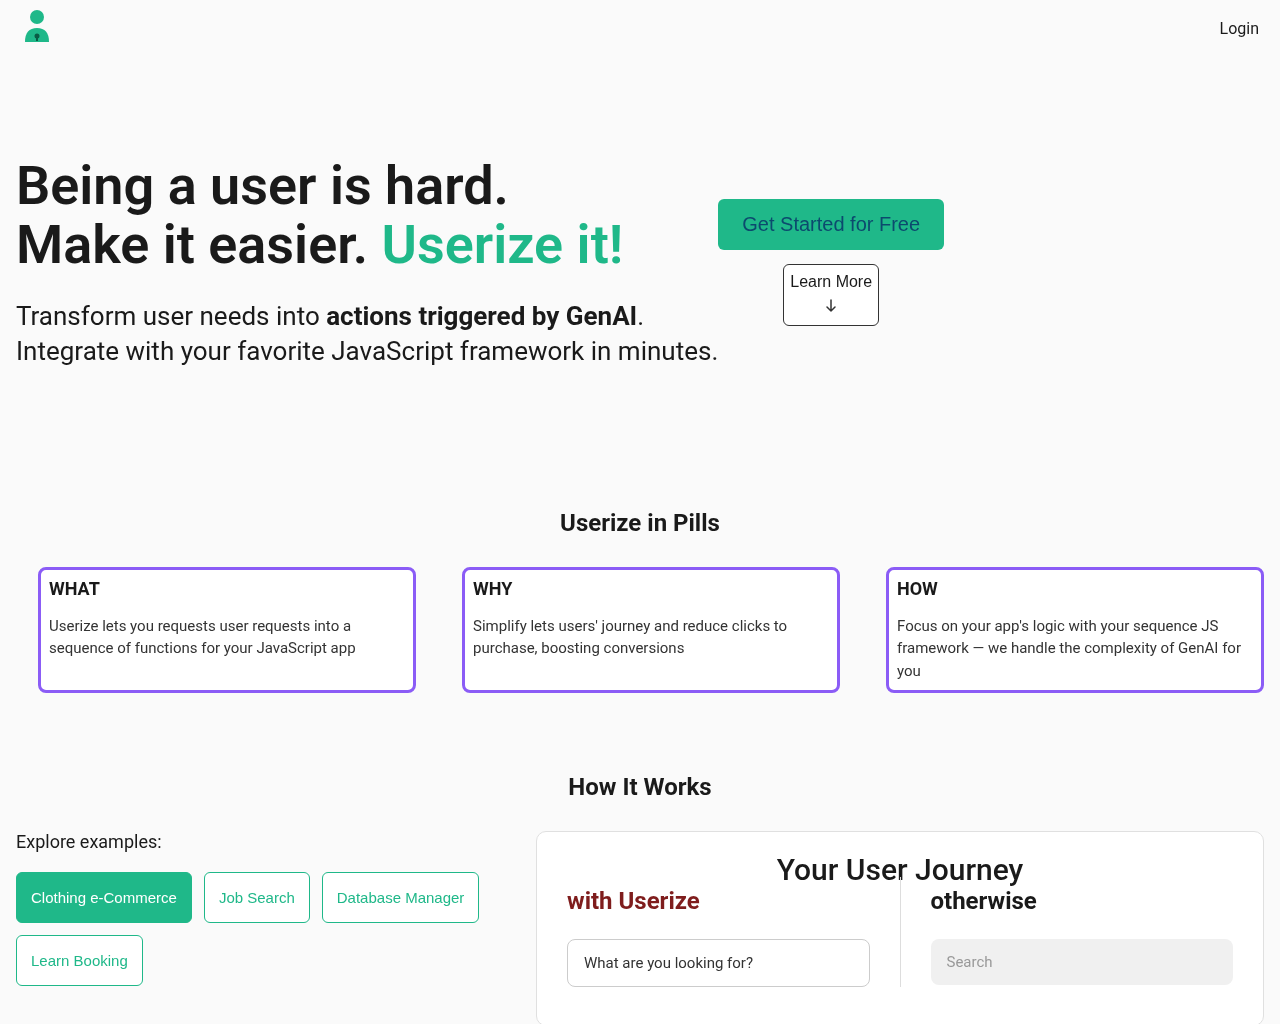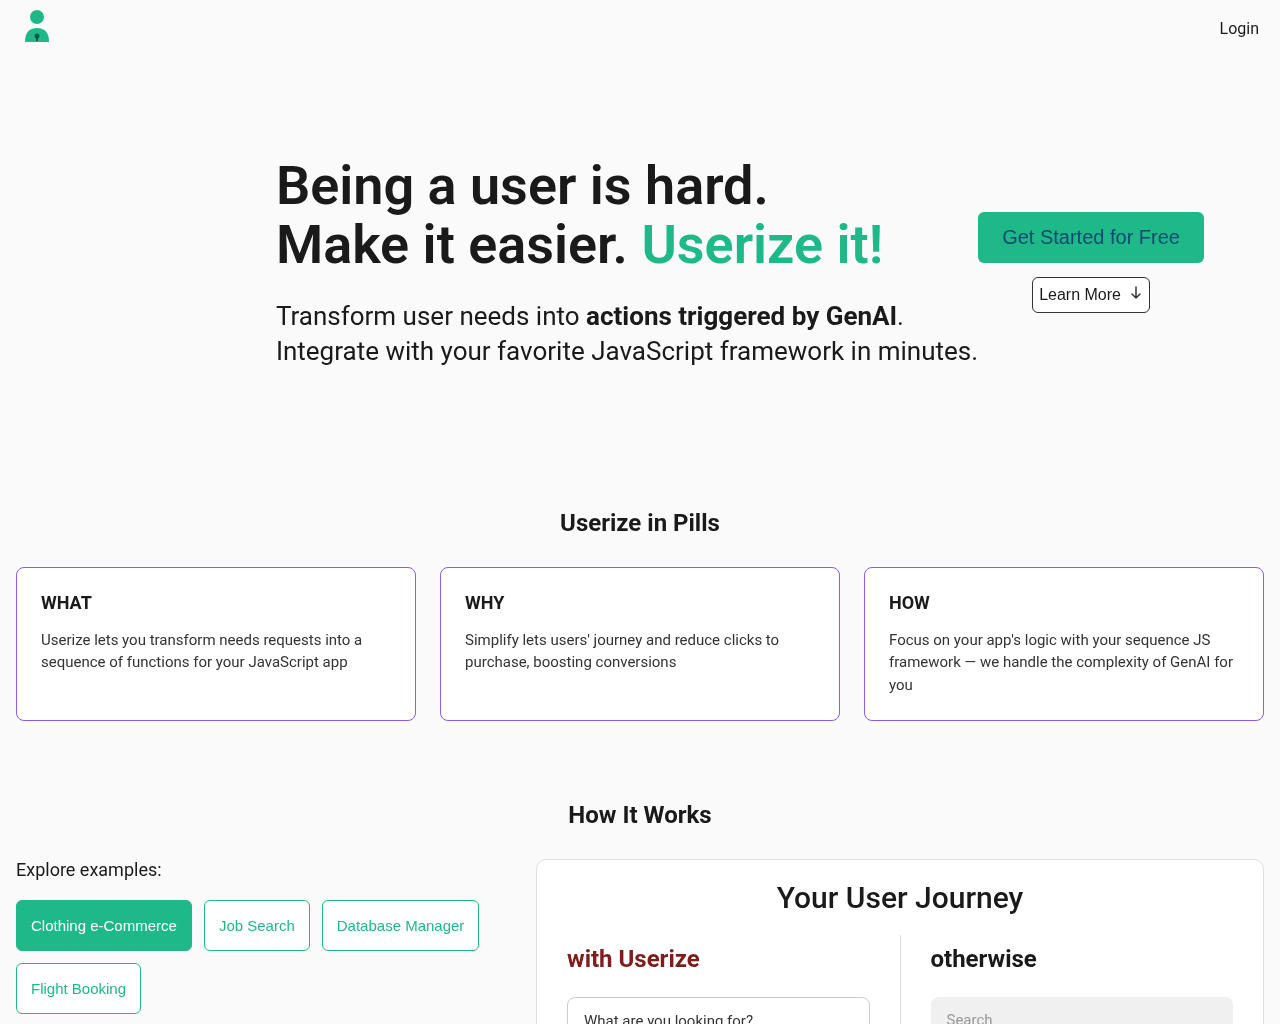--- a/index.html
+++ b/index.html
@@ -24,21 +24,21 @@
       height: 36px;
     }
     .login-link {
       color: #1a1a1a;
       text-decoration: none;
       font-size: 16px;
       cursor: pointer;
     }
     .hero {
       display: flex;
-      justify-content: flex-end;
+      justify-content: flex-start;
       align-items: center;
       padding: 100px 16px 60px 16px;
     }
     .hero-text h1 {
       font-size: 54px;
       font-weight: 600;
       line-height: 1.1;
       margin-bottom: 24px;
     }
     .hero-text .brand {
@@ -72,38 +72,40 @@
       background: #fff;
       color: #1a1a1a;
       border: 1px solid #333;
       padding: 8px 6px;
       font-size: 16px;
       border-radius: 6px;
       cursor: pointer;
       display: inline-flex;
       align-items: center;
       gap: 8px;
+      flex-direction: column;
     }
     .section-title {
       text-align: center;
       font-size: 24px;
       font-weight: 700;
       margin: 80px 0 30px 0;
     }
     .pills {
       display: flex;
       gap: 24px;
       padding: 0 16px;
     }
     .pill {
       flex: 1;
       background: #fff;
-      border: 1px solid #8b5cf6;
+      border: 3px solid #8b5cf6;
       border-radius: 8px;
-      padding: 24px;
+      padding: 8px;
+      margin-left: 22px;
     }
     .pill h3 {
       font-size: 18px;
       font-weight: 700;
       margin-bottom: 16px;
     }
     .pill p {
       font-size: 15px;
       line-height: 1.5;
       color: #333;
@@ -144,21 +146,20 @@
       flex: 1;
       background: #fff;
       border: 1px solid #e0e0e0;
       border-radius: 10px;
       padding: 20px 30px;
     }
     .journey-title {
       text-align: center;
       font-size: 30px;
       font-weight: 500;
-      margin-bottom: 30px;
     }
     .journey-cols {
       display: flex;
       gap: 30px;
     }
     .journey-col {
       flex: 1;
     }
     .journey-col h3 {
       font-size: 24px;
@@ -228,42 +229,42 @@
       </span>
     </button>
   </div>
 </div>
 
 <h2 class="section-title">Userize in Pills</h2>
 
 <div class="pills">
   <div class="pill">
     <h3>WHAT</h3>
-    <p>Userize lets you transform needs requests into a sequence of functions for your JavaScript app</p>
+    <p>Userize lets you requests user requests into a sequence of functions for your JavaScript app</p>
   </div>
   <div class="pill">
     <h3>WHY</h3>
     <p>Simplify lets users' journey and reduce clicks to purchase, boosting conversions</p>
   </div>
   <div class="pill">
     <h3>HOW</h3>
     <p>Focus on your app's logic with your sequence JS framework — we handle the complexity of GenAI for you</p>
   </div>
 </div>
 
 <h2 class="section-title">How It Works</h2>
 
 <div class="examples-section">
   <div class="examples-left">
     <p class="examples-label">Explore examples:</p>
     <div class="example-tags">
       <button class="tag active">Clothing e-Commerce</button>
       <button class="tag">Job Search</button>
       <button class="tag">Database Manager</button>
-      <button class="tag">Flight Booking</button>
+      <button class="tag">Learn Booking</button>
     </div>
 
   </div>
   <div class="journey-panel">
     <h2 class="journey-title">Your User Journey</h2>
     <div class="journey-cols">
       <div class="journey-col with">
         <h3>with Userize</h3>
         <div class="journey-input-box">What are you looking for?</div>
       </div>

